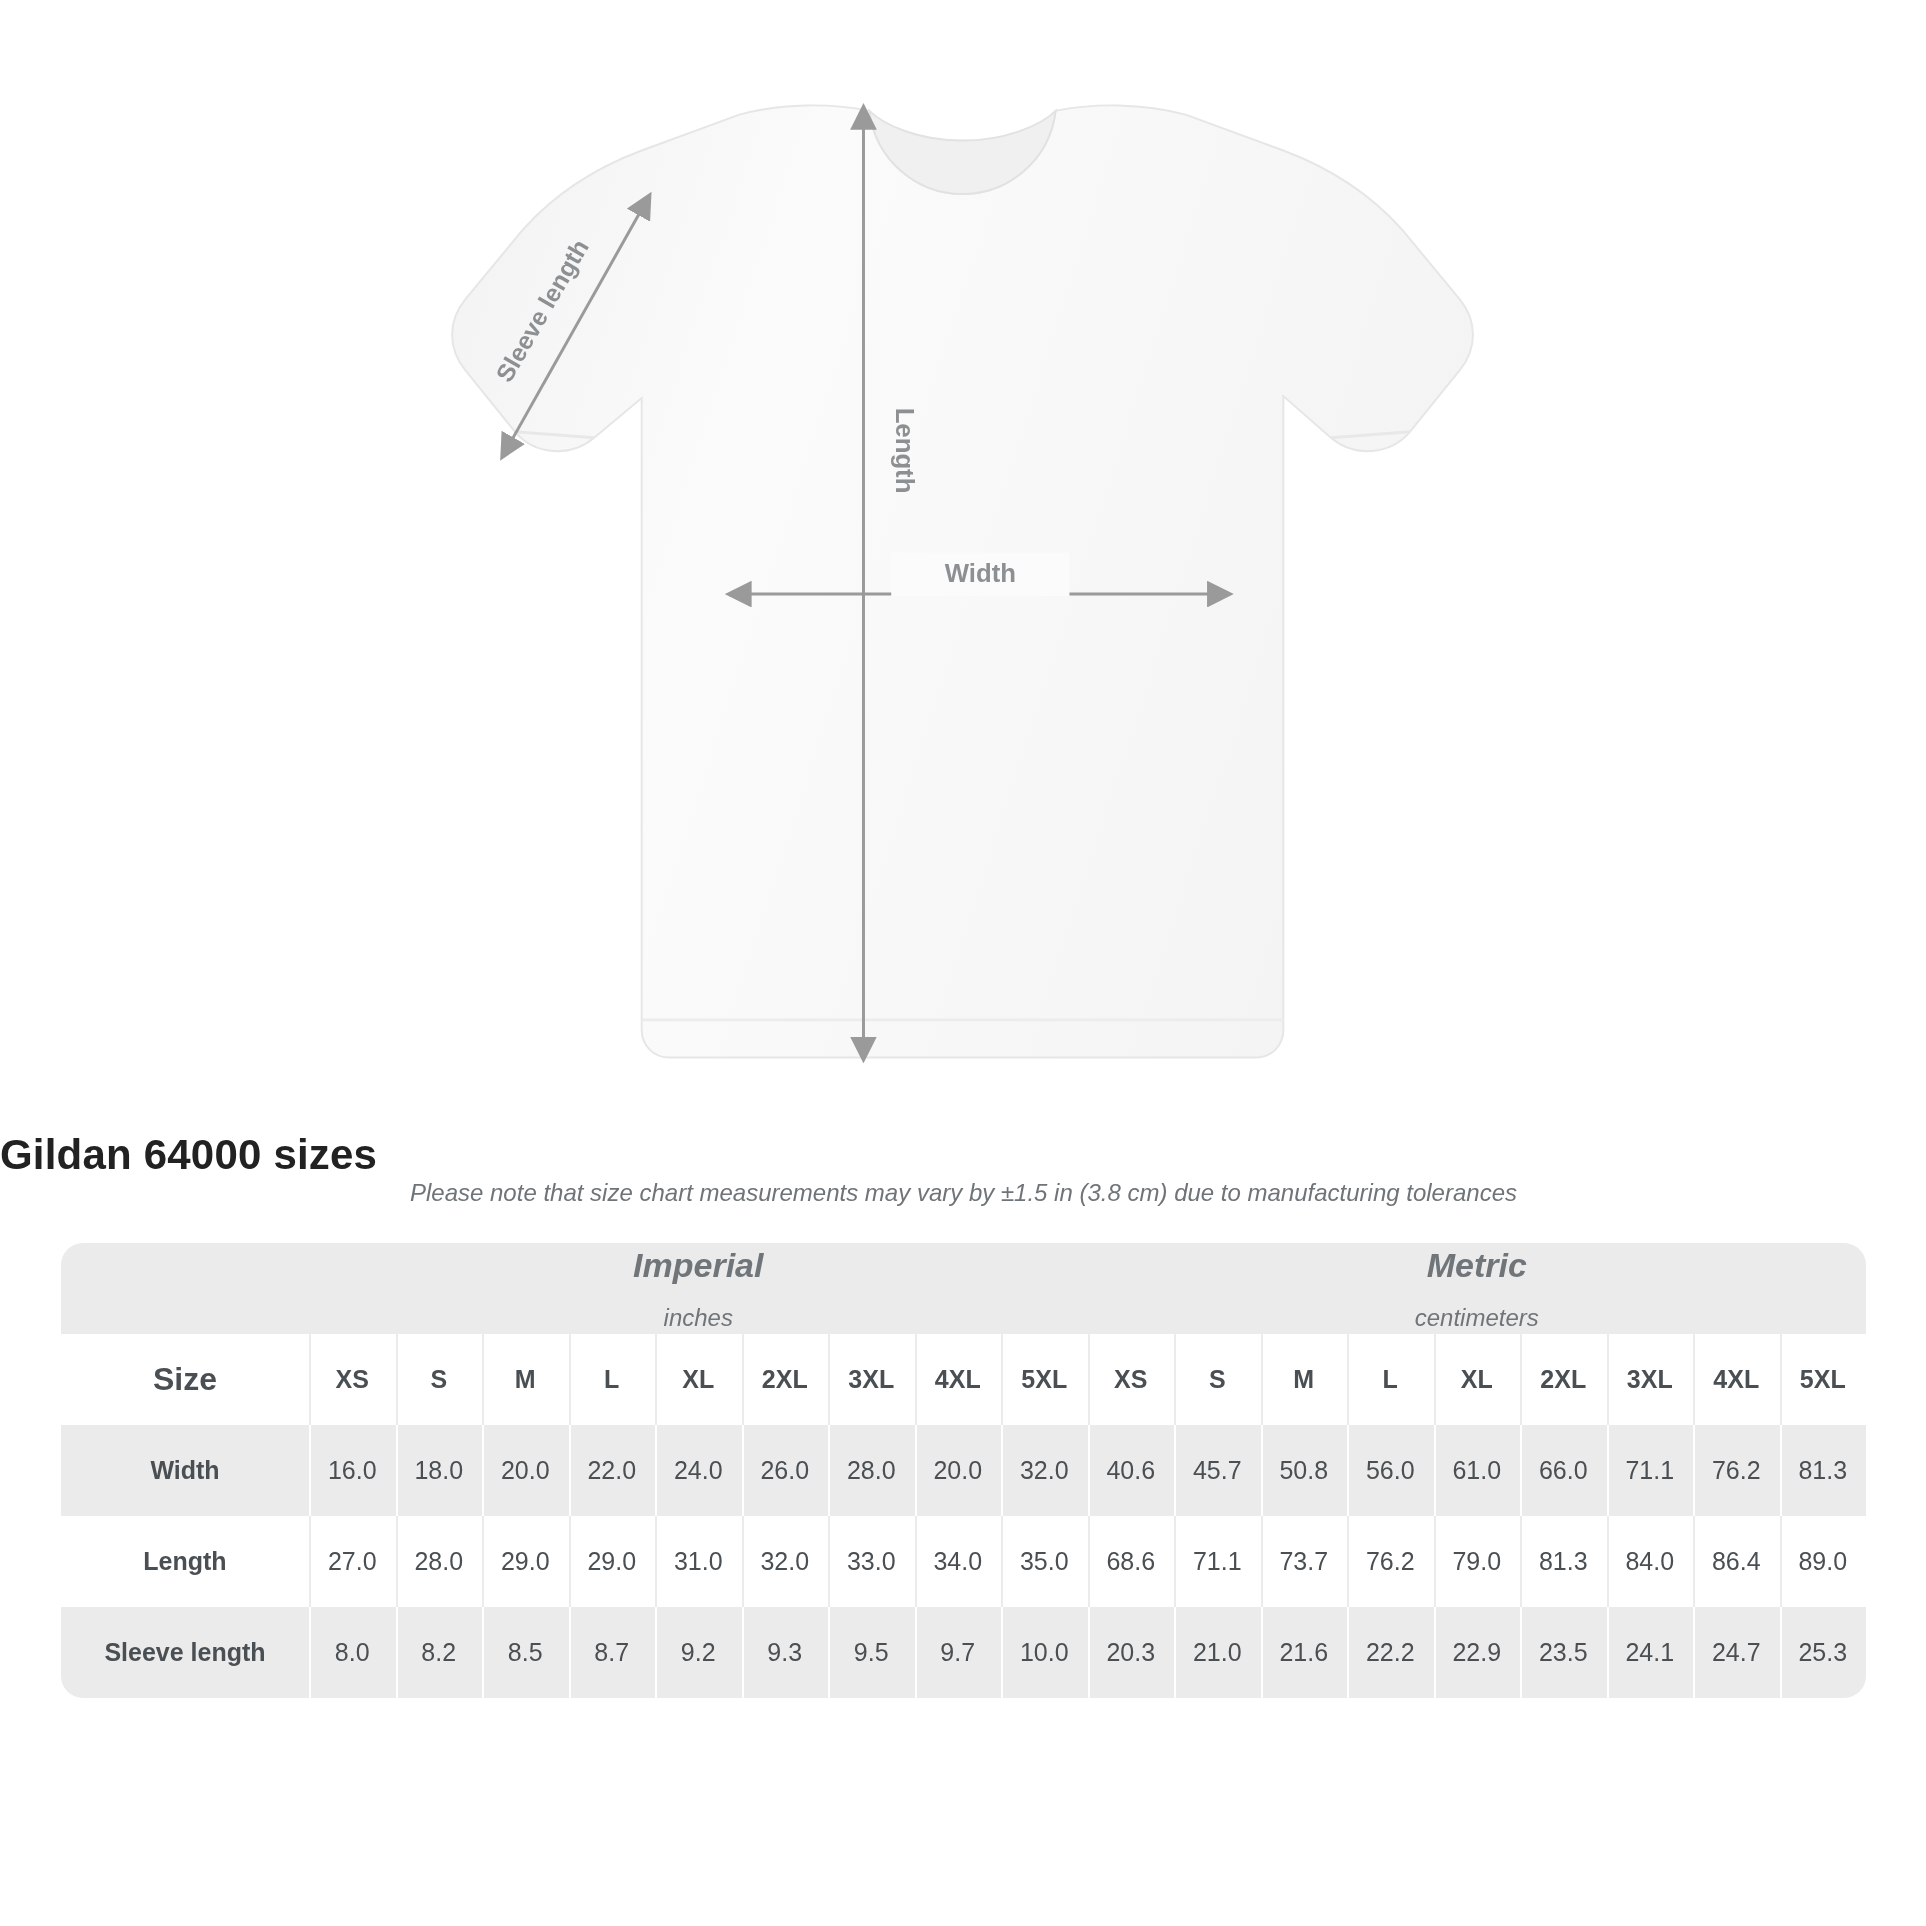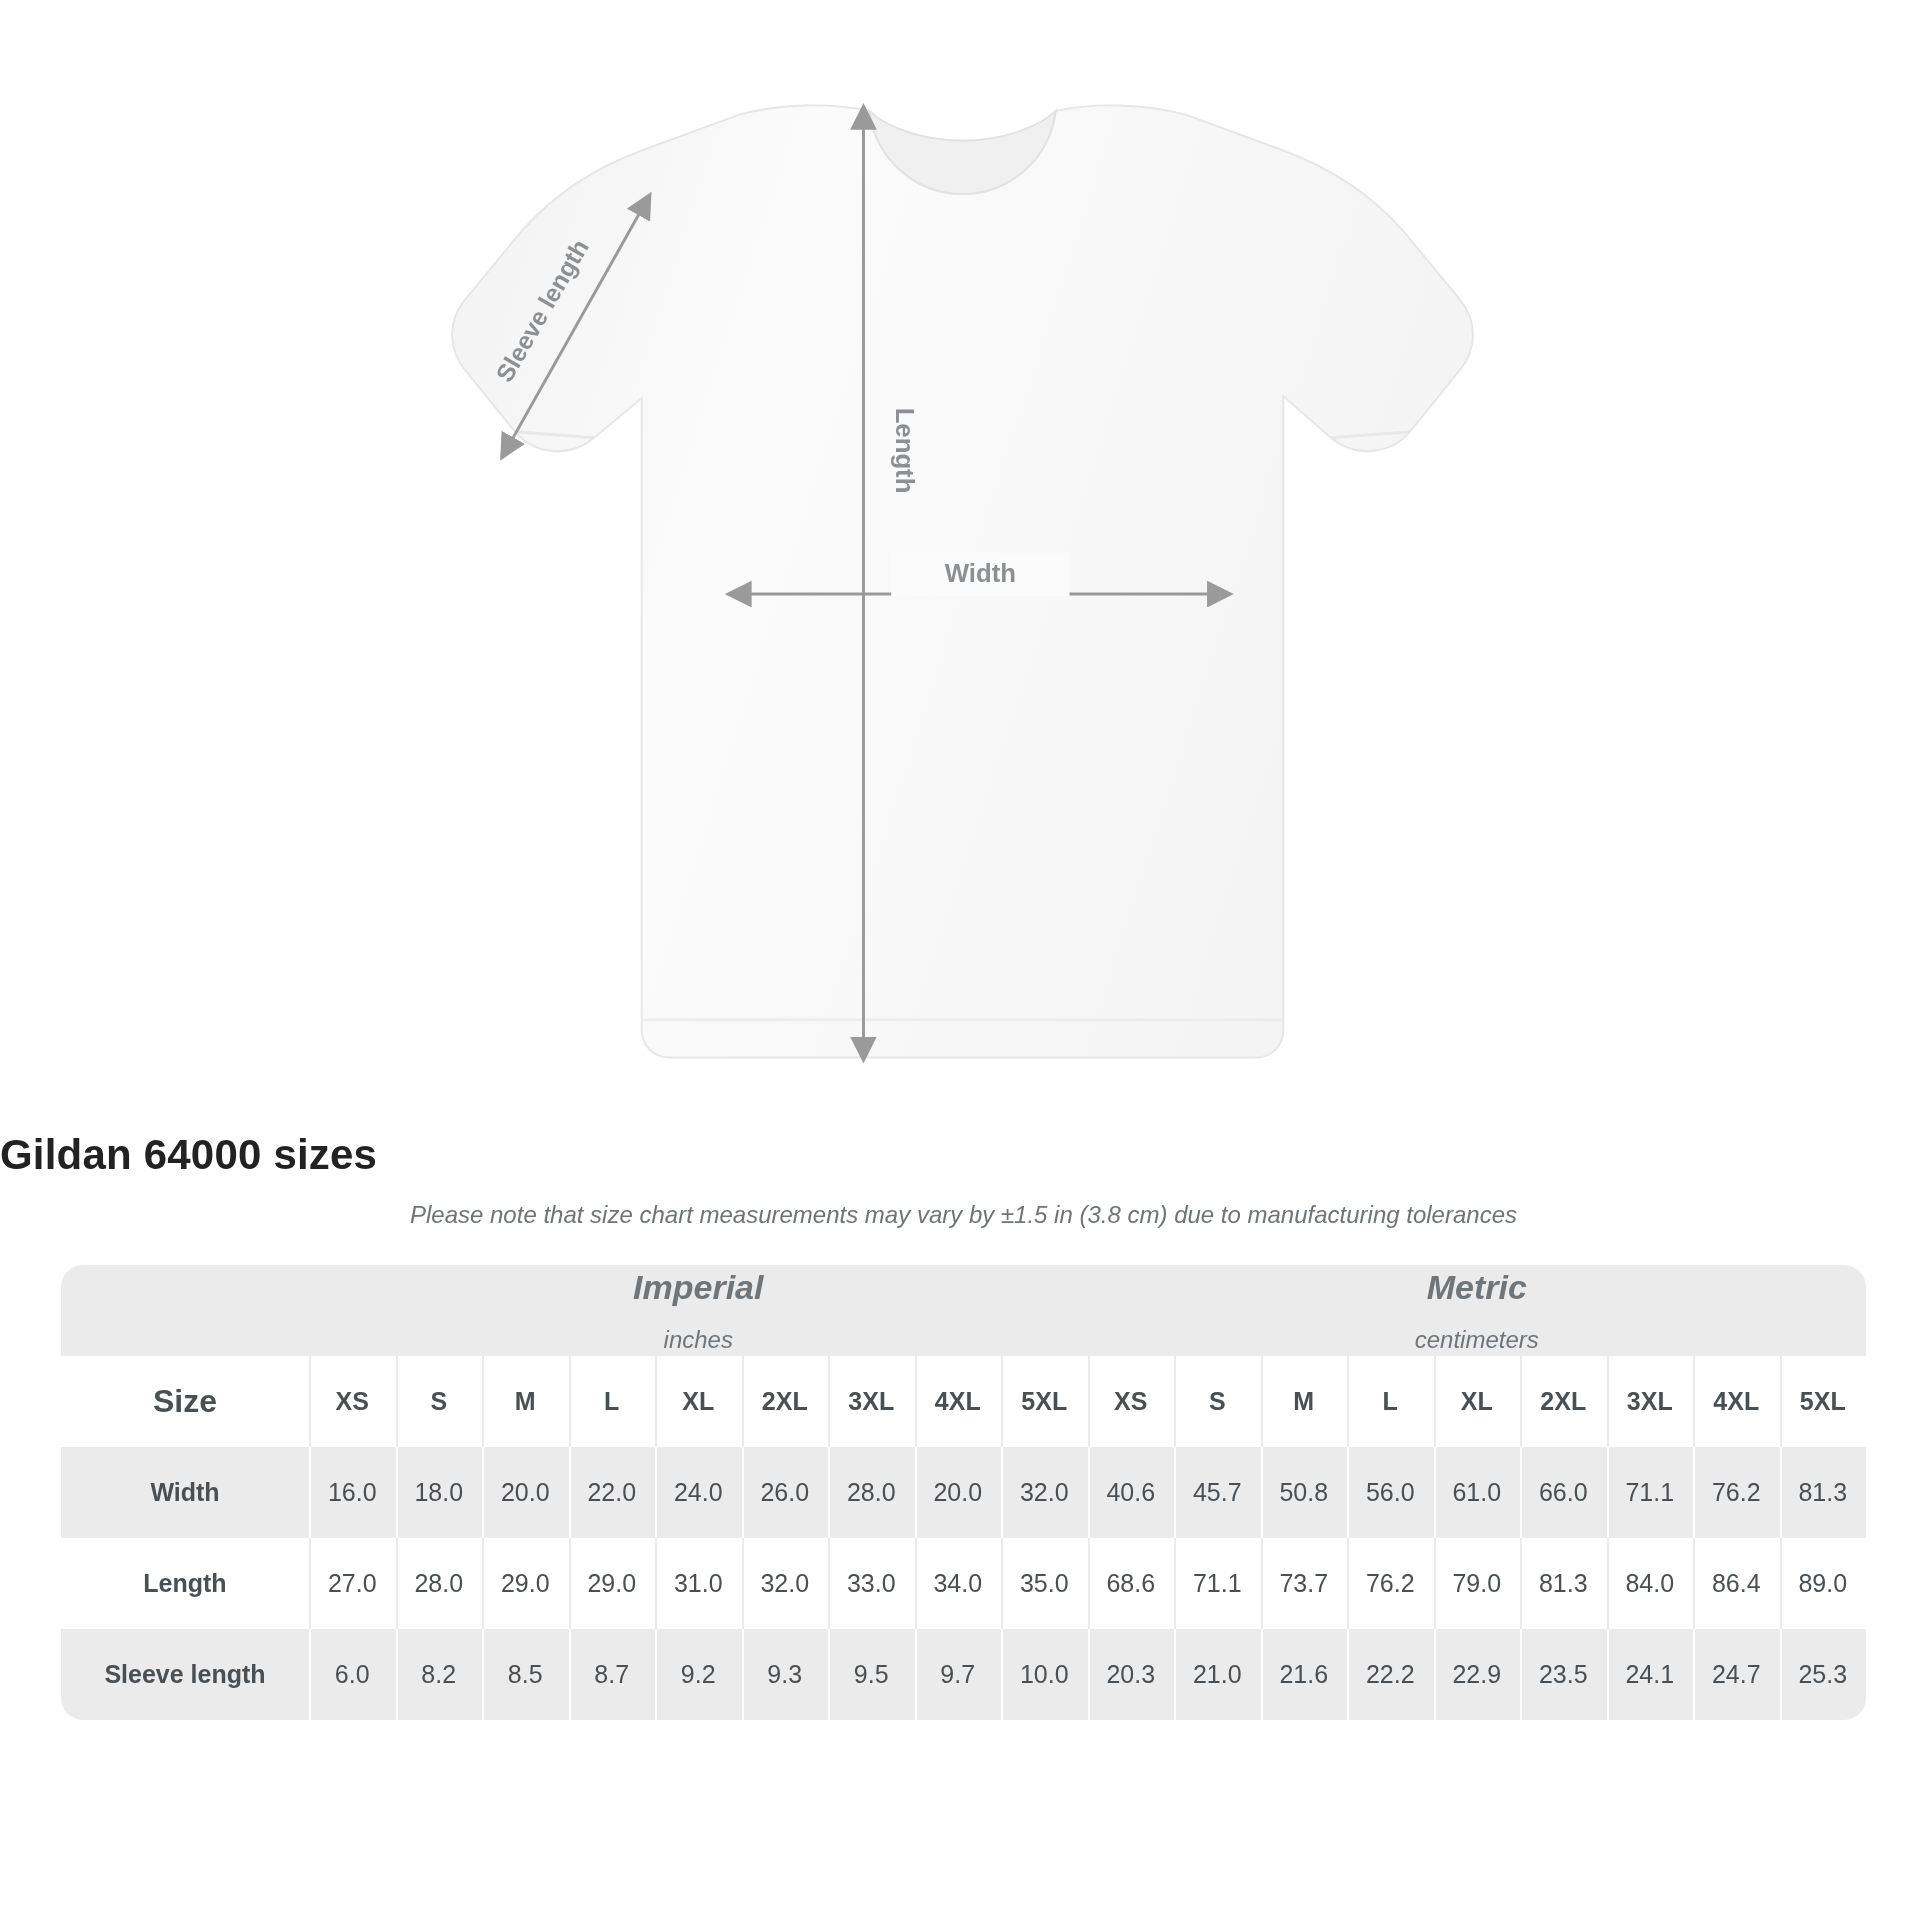--- a/index.html
+++ b/index.html
@@ -40,21 +40,20 @@
     font-weight: bold;
     color: #222222;
     margin-top: 22px;
     letter-spacing: 0.2px;
   }
   .chart-note {
     text-align: center;
     font-size: 24px;
     font-style: italic;
     color: #6f7478;
-    margin-top: 22px;
   }
 
   
   .table-wrap {
     margin: 36px 61px 0 61px;
     border-radius: 22px;
     overflow: hidden;
     background: #ffffff;
   }
   table.size-table {
@@ -294,21 +293,21 @@
           <td class="val-cell">76.2</td>
           <td class="val-cell">79.0</td>
           <td class="val-cell">81.3</td>
           <td class="val-cell">84.0</td>
           <td class="val-cell">86.4</td>
           <td class="val-cell">89.0</td>
         </tr>
 
         <tr class="row-shade">
           <td class="label-cell">Sleeve length</td>
-          <td class="val-cell">6.0</td>
+          <td class="val-cell">8.0</td>
           <td class="val-cell">8.2</td>
           <td class="val-cell">8.5</td>
           <td class="val-cell">8.7</td>
           <td class="val-cell">9.2</td>
           <td class="val-cell">9.3</td>
           <td class="val-cell">9.5</td>
           <td class="val-cell">9.7</td>
           <td class="val-cell">10.0</td>
           <td class="val-cell">20.3</td>
           <td class="val-cell">21.0</td>

